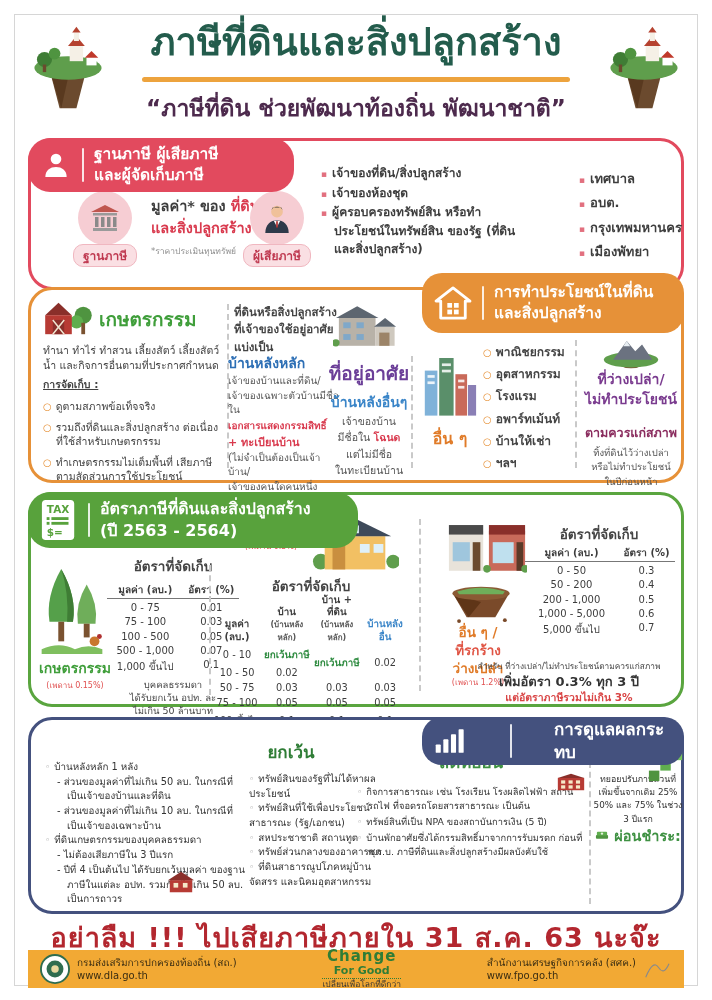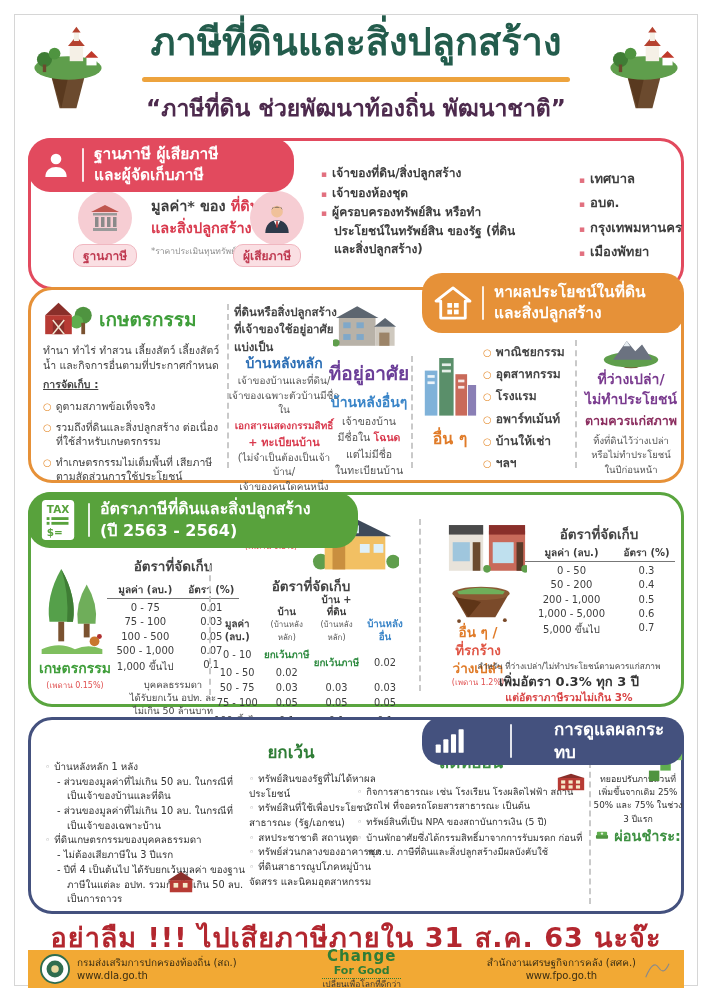--- a/index.html
+++ b/index.html
@@ -31,73 +31,73 @@
   .vd{position:absolute;border-left:2px dashed #c9c9c9;}
   .red{color:#d93a4e;} .blue{color:#2d6fb5;}
   
   .circ{width:54px;height:54px;border-radius:50%;background:#f6cdd3;margin:0 auto;
         display:flex;align-items:center;justify-content:center;}
   .plabel{display:inline-block;margin-top:-7px;background:#fadfe3;color:#bf3950;font-size:12px;
           font-weight:bold;padding:1px 9px;border-radius:10px;border:1px solid #f0b7c0;position:relative;z-index:2;}
   .s1base{position:absolute;left:30px;top:50px;width:88px;text-align:center;}
   .s1val{position:absolute;left:120px;top:54px;width:150px;font-size:14.5px;font-weight:bold;line-height:1.55;}
   .s1val .fn{font-size:8.5px;color:#8a8a8a;font-weight:normal;margin-top:5px;}
-  .s1payer{position:absolute;left:202px;top:50px;width:88px;text-align:left;}
+  .s1payer{position:absolute;left:202px;top:50px;width:88px;text-align:center;}
   .s1plist{position:absolute;left:290px;top:22px;width:208px;font-size:12px;font-weight:bold;line-height:1.55;}
   .s1clist{position:absolute;left:548px;top:25px;width:104px;font-size:13px;font-weight:bold;line-height:1.8;}
   .s1col{position:absolute;left:462px;top:48px;width:88px;text-align:center;}
   .li{padding-left:13px;text-indent:-13px;margin-top:1px;}
   .li .m{color:#e2707f;font-size:9px;margin-right:5px;}
   .oli{padding-left:13px;text-indent:-13px;margin-top:6px;}
   .oli .m{color:#e69138;font-size:10px;margin-right:4px;}
   
   .agri2{position:absolute;left:12px;top:10px;width:182px;}
   .agri2 .hd{display:flex;align-items:center;gap:6px;}
   .agri2 .hd .t{font-size:19px;font-weight:bold;color:#3f9e3a;}
   .agri2 .ds{font-size:10.5px;line-height:1.45;margin-top:5px;color:#444;}
   .agri2 .cl{font-size:10.5px;font-weight:bold;text-decoration:underline;color:#444;margin-top:3px;}
   .agri2 .pts{font-size:10.5px;color:#444;line-height:1.35;margin-top:2px;}
   .resintro{position:absolute;left:203px;top:14px;width:104px;font-size:11.5px;font-weight:bold;line-height:1.5;color:#444;}
   .h2story{position:absolute;left:302px;top:8px;width:66px;height:56px;}
-  .mainhouse{position:absolute;left:197px;top:62px;width:112px;text-align:center;}
+  .mainhouse{position:absolute;left:197px;top:62px;width:112px;}
   .mainhouse .t{font-size:14px;font-weight:bold;color:#2d6fb5;}
   .mainhouse .s{font-size:10px;color:#555;line-height:1.45;}
   .mainhouse .r1{font-size:10px;font-weight:bold;}
   .mainhouse .r2{font-size:11px;font-weight:bold;}
   .reslabel{position:absolute;left:290px;top:68px;width:96px;text-align:center;}
   .reslabel .big{font-size:19px;font-weight:bold;color:#6b3e98;}
   .reslabel .t{font-size:14px;font-weight:bold;color:#3a85c8;margin-top:3px;}
   .reslabel .s{font-size:10.5px;color:#555;line-height:1.55;}
   .city2{position:absolute;left:392px;top:58px;width:54px;height:74px;}
   .othlabel2{position:absolute;left:386px;top:136px;width:66px;text-align:center;font-size:16px;font-weight:bold;color:#e07b28;}
   .othlist2{position:absolute;left:452px;top:48px;width:96px;font-size:12px;font-weight:bold;color:#444;line-height:1.35;}
   .vacant2{position:absolute;left:550px;top:46px;width:100px;text-align:center;}
   .vacant2 .p{font-size:14px;font-weight:bold;color:#7a3b8f;line-height:1.4;}
-  .vacant2 .m3{font-size:12.5px;font-weight:bold;color:#8a2c5e;margin-top:2px;}
+  .vacant2 .m3{font-size:12.5px;font-weight:bold;color:#8a2c5e;margin-top:14px;}
   .vacant2 .d{font-size:9.5px;color:#555;line-height:1.5;margin-top:3px;}
   .mt2{display:block;margin:0 auto;width:62px;height:34px;}
   
   .taxic{width:38px;height:44px;flex:none;}
   .trees3{position:absolute;left:8px;top:68px;width:66px;height:94px;}
   .aglabel3{position:absolute;left:0px;top:162px;width:88px;text-align:center;}
   .aglabel3 .t{font-size:14px;font-weight:bold;color:#3f9e3a;}
   .cap{font-size:8px;color:#e05050;}
   .ttl3{font-size:13.5px;font-weight:bold;color:#444;text-align:center;}
   .agtab{position:absolute;left:76px;top:60px;width:132px;}
   .g2{display:grid;grid-template-columns:58% 42%;font-size:10px;text-align:center;}
   .g2 .gh{font-weight:bold;border-bottom:1px solid #777;padding-bottom:1px;margin-bottom:2px;}
   .g2 div{padding:1.6px 0;}
   .agnote{font-size:9.5px;color:#444;text-align:center;line-height:1.4;margin-top:2px;}
   .reslab3{position:absolute;left:203px;top:24px;width:74px;text-align:center;}
   .reslab3 .t{font-size:13px;font-weight:bold;color:#6b3e98;}
   .yhouse{position:absolute;left:280px;top:18px;width:88px;height:62px;}
   .restt{position:absolute;left:183px;top:80px;width:194px;}
   .rtab{position:absolute;left:181px;top:99px;width:196px;border-collapse:collapse;font-size:9.8px;text-align:center;}
   .rtab th{font-weight:bold;padding:0 1px 2px;line-height:1.25;vertical-align:bottom;}
-  .rtab th .sub{font-size:8px;font-weight:normal;color:#555;}
+  .rtab th .sub{font-size:8px;font-weight:bold;color:#555;}
   .rtab td{padding:2.2px 1px;vertical-align:middle;}
   .exg{color:#2e8b40;font-weight:bold;}
   .shops3{position:absolute;left:416px;top:22px;width:80px;height:58px;}
   .soil3{position:absolute;left:414px;top:86px;width:72px;height:42px;}
   .othlab3{position:absolute;left:404px;top:128px;width:86px;text-align:center;line-height:1.35;}
   .othlab3 .a{font-size:13.5px;font-weight:bold;color:#e07b28;}
   .othlab3 .b{font-size:13.5px;font-weight:bold;color:#e05545;}
   .othtt{position:absolute;left:492px;top:28px;width:152px;}
   .othtab{position:absolute;left:494px;top:48px;width:150px;}
   .othtab .g2{grid-template-columns:62% 38%;}
@@ -127,21 +127,21 @@
             font-size:27px;font-weight:bold;color:#b3272f;letter-spacing:1px;}
   .footer{position:absolute;left:28px;top:950px;width:656px;height:38px;background:#f2a934;
           display:flex;align-items:center;justify-content:space-between;padding:0 12px;box-sizing:border-box;}
   .f-l{display:flex;align-items:center;gap:7px;}
   .f-txt{font-size:10px;color:#3a2d12;line-height:1.35;}
   .f-c{text-align:center;line-height:1.05;}
   .f-c .c1{font-size:15px;font-weight:bold;color:#2f7d36;letter-spacing:1px;}
   .f-c .c2{font-size:11px;font-weight:bold;color:#2f7d36;}
   .f-c .c3{font-size:8.5px;color:#333;border-top:1px dotted #2f7d36;margin-top:2px;padding-top:1px;}
   .f-r{display:flex;align-items:center;gap:6px;}
-  .f-rt{font-size:10px;color:#3a2d12;text-align:center;line-height:1.35;}
+  .f-rt{font-size:10px;color:#3a2d12;text-align:left;line-height:1.35;}
 </style>
 </head>
 <body>
 
 <div class="page">
   <div class="frame"></div>
 
   <svg class="island l" viewBox="0 0 100 105">
     <path d="M28 52 L72 52 L60 98 L40 98 Z" fill="#6b4a2e"></path>
       <path d="M28 52 L50 62 L42 98 Z" fill="#59391f"></path>
@@ -232,21 +232,21 @@
   <div class="sec" id="sec2">
     <div class="pill" id="p2">
       <svg width="38" height="34" viewBox="0 0 40 36">
         <path d="M20 2 L38 16 H33 V34 H7 V16 H2 Z" fill="none" stroke="#fff" stroke-width="3" stroke-linejoin="round"></path>
         <rect x="14" y="18" width="5" height="5" fill="#fff"></rect>
           <rect x="21" y="18" width="5" height="5" fill="#fff"></rect>
         <rect x="14" y="25" width="5" height="5" fill="#fff"></rect>
           <rect x="21" y="25" width="5" height="5" fill="#fff"></rect>
         </svg>
       <span class="pdiv"></span>
-      <span class="ptxt"><span>หาผลประโยชน์ในที่ดิน</span><br>
+      <span class="ptxt"><span>การทำประโยชน์ในที่ดิน</span><br>
       <span>และสิ่งปลูกสร้าง</span></span>
     </div>
 
     <div class="agri2">
       <div class="hd">
         <svg width="50" height="38" viewBox="0 0 52 40">
           <circle cx="42" cy="16" r="9" fill="#4f9440"></circle>
             <circle cx="35" cy="23" r="7" fill="#5fae4e"></circle>
           <rect x="40" y="24" width="4" height="12" fill="#7a5230"></rect>
           <path d="M2 16 L16 3 L30 16 Z" fill="#8a2f2a"></path>

